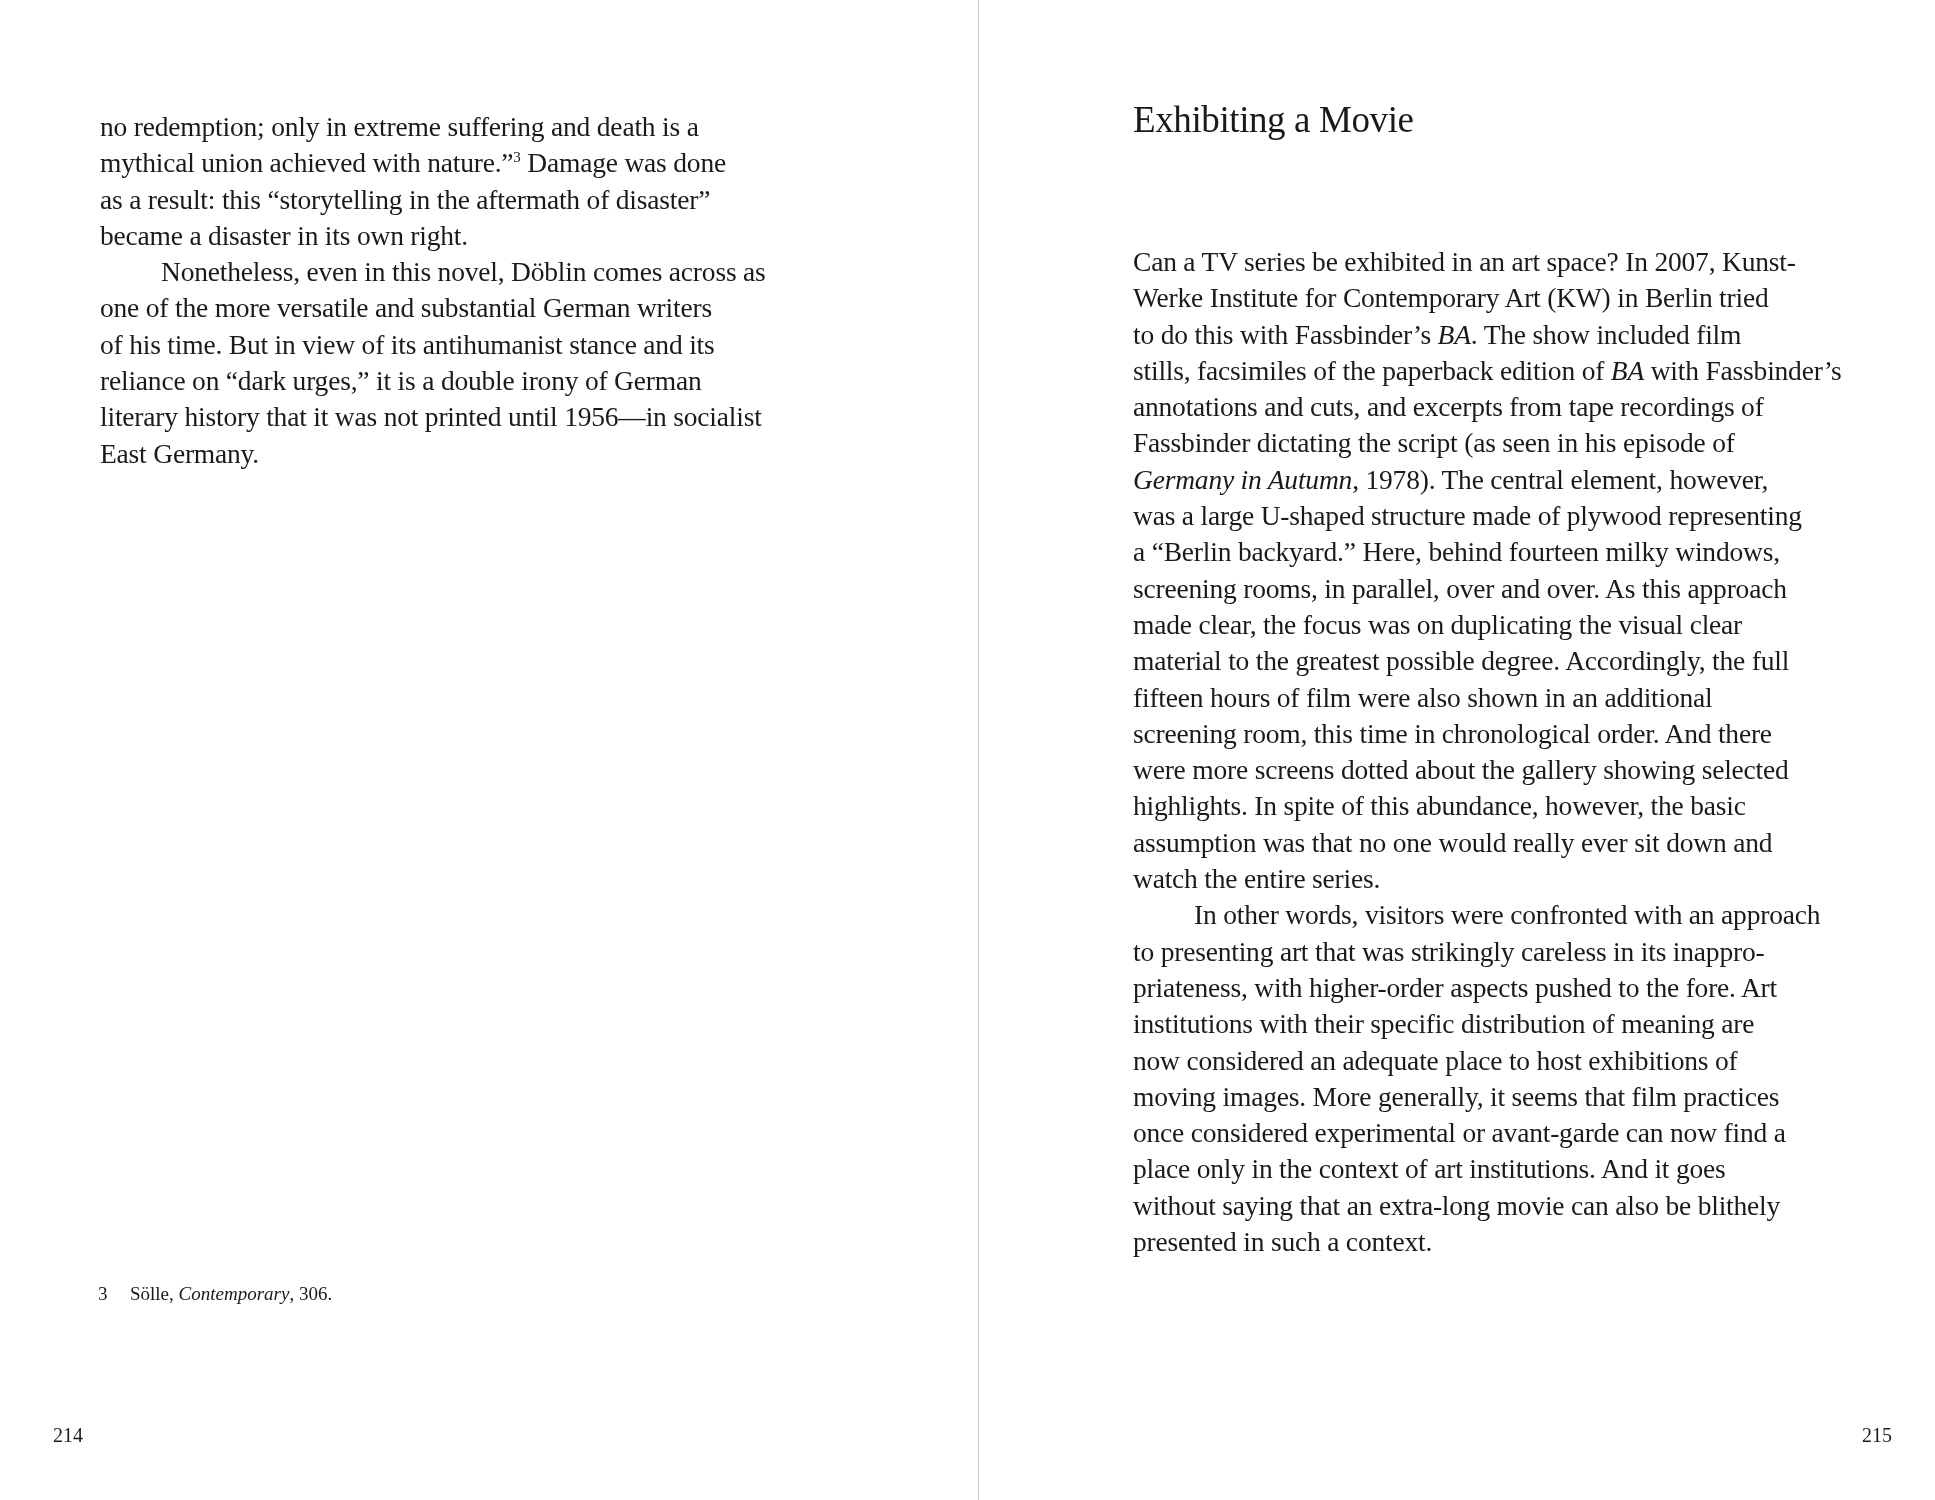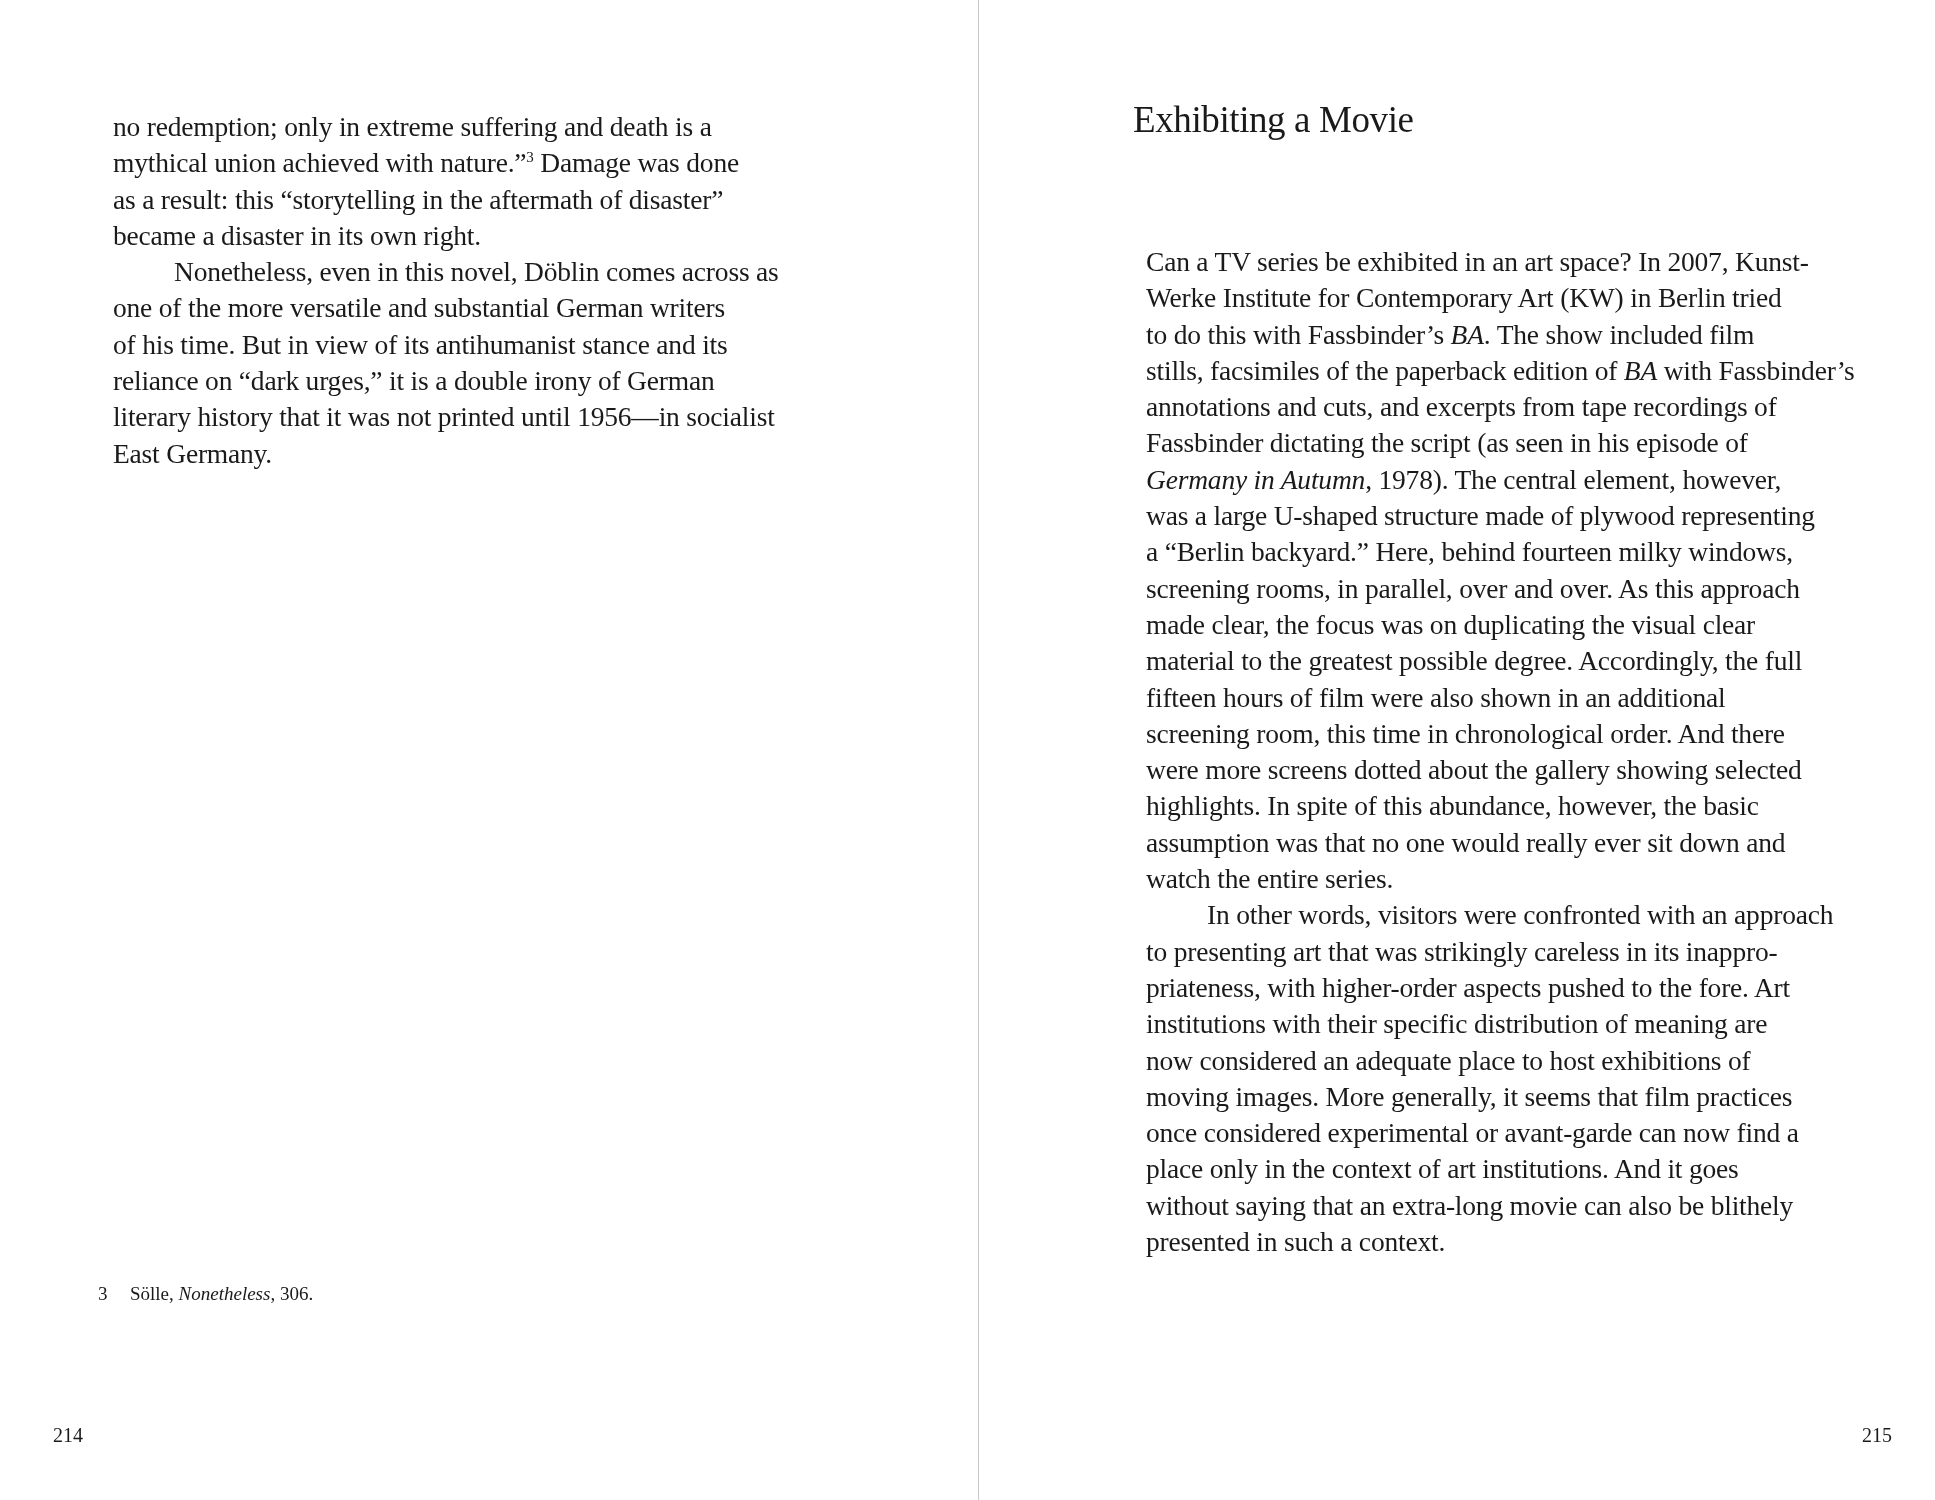--- a/index.html
+++ b/index.html
@@ -2,21 +2,21 @@
 <html><head>
 <meta charset="utf-8">
 <style>
   html, body { margin:0; padding:0; background:#ffffff; }
   body { width:1935px; height:1500px; position:relative; overflow:hidden;
          font-family:"Liberation Serif","DejaVu Serif",serif; color:#1a1a1a; }
   .divider { position:absolute; left:978px; top:0; width:1px; height:1500px; background:#c8c8c8; }
   .col { position:absolute; }
   .left { left:100px; top:109px; width:740px; }
   .right { left:1133px; top:96px; width:760px; }
-  .line { font-size:27.5px; line-height:36.3px; white-space:nowrap; letter-spacing:-0.2px;margin-left:13px; }
+  .line { font-size:27.5px; line-height:36.3px; white-space:nowrap; letter-spacing:-0.2px; }
   .indent { padding-left:61px; }
   .title { font-size:37px; line-height:48px; margin-bottom:100px; letter-spacing:-0.4px; }
   sup { font-size:15px; vertical-align:10px; line-height:0; }
   i { }
   .footnote { position:absolute; left:98px; top:1283px; font-size:19px; white-space:nowrap; }
   .footnote .fn-num { display:inline-block; width:32px; }
   .pageno { position:absolute; top:1424px; font-size:20px; }
   .pageno.l { left:53px; }
   .pageno.r { left:1862px; }
 </style>
@@ -32,21 +32,21 @@
   <div class="line">became a disaster in its own right.</div>
   <div class="line indent">Nonetheless, even in this novel, Döblin comes across as</div>
   <div class="line">one of the more versatile and substantial German writers</div>
   <div class="line">of his time. But in view of its antihumanist stance and its</div>
   <div class="line">reliance on “dark urges,” it is a double irony of German</div>
   <div class="line">literary history that it was not printed until 1956—in socialist</div>
   <div class="line">East Germany.</div>
 </div>
 
 <div class="footnote">
-  <span class="fn-num">3</span><span>Sölle, </span><i>Nonetheless</i><span>, 306.</span>
+  <span class="fn-num">3</span><span>Sölle, </span><i>Contemporary</i><span>, 306.</span>
 </div>
 
 <div class="pageno l">214</div>
 
 <div class="col right">
   <div class="title">Exhibiting a Movie</div>
   <div class="line">Can a TV series be exhibited in an art space? In 2007, Kunst-</div>
   <div class="line">Werke Institute for Contemporary Art (KW) in Berlin tried</div>
   <div class="line"><span>to do this with Fassbinder’s </span><i>BA</i><span>. The show included film</span></div>
   <div class="line"><span>stills, facsimiles of the paperback edition of </span><i>BA</i><span> with Fassbinder’s</span></div>

